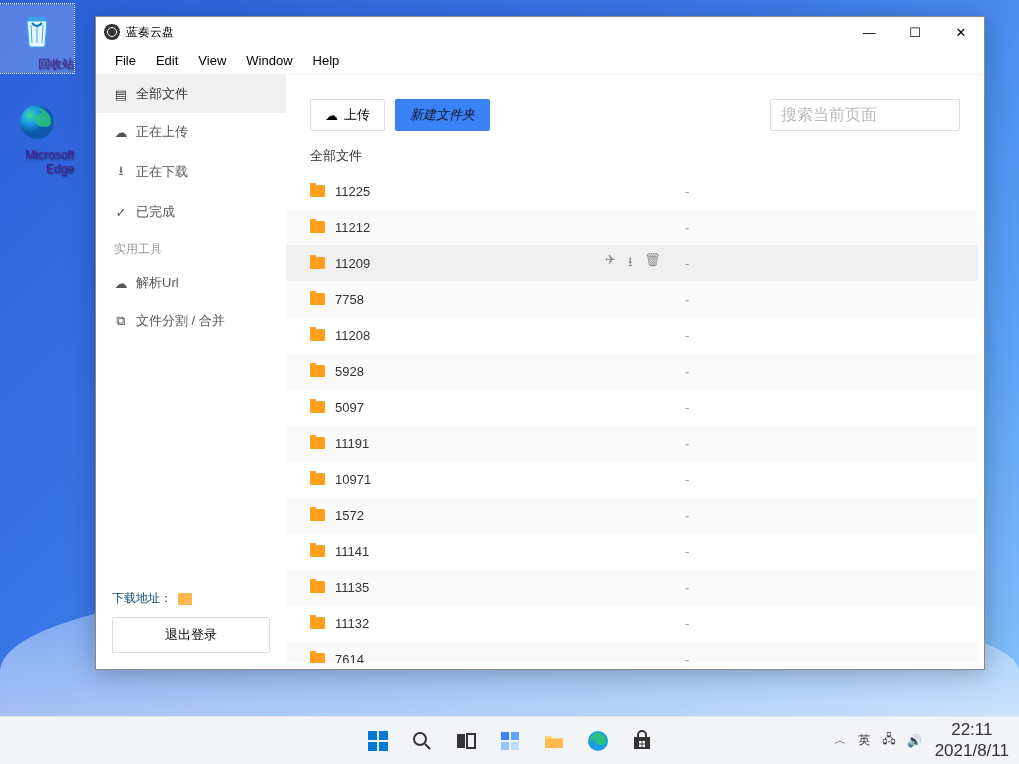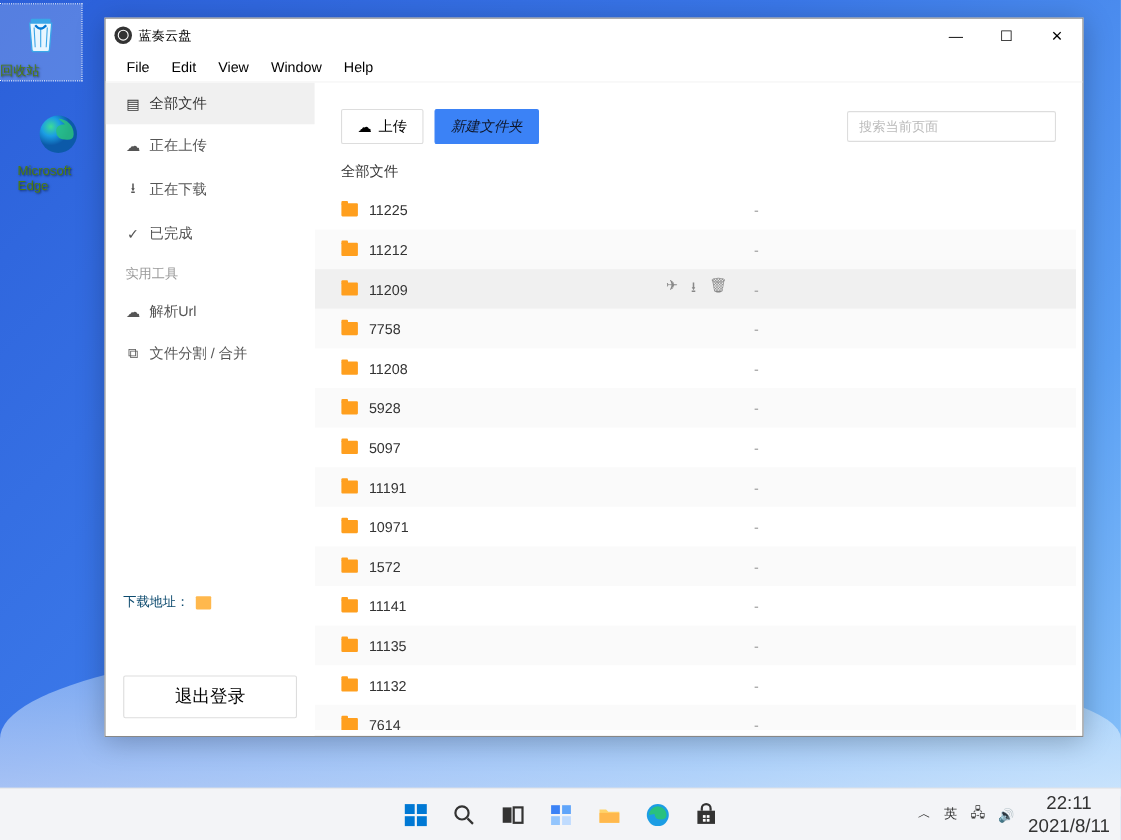--- a/index.html
+++ b/index.html
@@ -4,21 +4,21 @@
 <style>
 * { margin: 0; padding: 0; box-sizing: border-box; font-family: "Segoe UI", "Microsoft YaHei", sans-serif; }
 body {
   width: 1019px; height: 764px;
   background: linear-gradient(135deg, #2b5fd9 0%, #3a77e8 40%, #5ba0f4 75%, #8cc5fa 100%);
   position: relative; overflow: hidden;
 }
 .wave { position: absolute; bottom: 40px; left: 0; right: 0; height: 140px; background: linear-gradient(to bottom, rgba(200,230,255,0.6), rgba(255,255,255,0.8)); border-radius: 60% 100% 0 0 / 100% 100% 0 0; opacity: 0.7; }
 
 
-.desktop-icon { position: absolute; width: 74px; text-align: left; color: #4d7c0f; font-size: 12px; cursor: pointer; }
+.desktop-icon { position: absolute; width: 74px; text-align: right; color: #4c1d95; font-size: 12px; cursor: pointer; }
 .desktop-icon .icon-box { width: 44px; height: 44px; margin: 4px auto; display: flex; align-items: center; justify-content: center; }
 .desktop-icon.selected { background: rgba(255,255,255,0.2); outline: 1px dotted #fff; }
 .desktop-icon .label { text-shadow: 1px 1px 2px rgba(0,0,0,0.6); }
 .recycle-svg { width: 40px; height: 40px; }
 .edge-svg { width: 40px; height: 40px; }
 
 
 .window {
   position: absolute; left: 95px; top: 16px; width: 890px; height: 654px;
   background: #fff; border: 1px solid #888; box-shadow: 0 4px 24px rgba(0,0,0,0.25);
@@ -36,28 +36,28 @@
 
 .app-body { flex: 1; display: flex; overflow: hidden; }
 .sidebar { width: 190px; background: #fff; display: flex; flex-direction: column; font-size: 13px; }
 .side-section-label { padding: 10px 18px 6px; color: #999; font-size: 12px; }
 .side-item { padding: 10px 18px; display: flex; align-items: center; gap: 8px; cursor: pointer; color: #555; }
 .side-item.active { background: #f0f0f0; color: #333; }
 .side-item .si-icon { width: 14px; display: inline-flex; justify-content: center; font-size: 13px; }
 .sidebar-footer { margin-top: auto; padding: 12px 16px 16px; }
 .sidebar-footer .dl-row { display: flex; align-items: center; gap: 6px; font-size: 12px; color: #0c4a6e; margin-bottom: 10px; }
 .sidebar-footer .folder-mini { width: 14px; height: 12px; background: #ffb84d; border-radius: 1px; }
-.logout-btn { width: 100%; padding: 8px 0; border: 1px solid #ddd; background: #fff; cursor: pointer; font-size: 16px; border-radius: 2px; margin-top: 48px; }
+.logout-btn { width: 100%; padding: 8px 0; border: 1px solid #ddd; background: #fff; cursor: pointer; font-size: 13px; border-radius: 2px; }
 
 .main { flex: 1; display: flex; flex-direction: column; overflow: hidden; }
 .toolbar { padding: 24px 24px 16px 24px; display: flex; align-items: center; gap: 10px; }
 .btn { padding: 6px 14px; font-size: 13px; border: 1px solid #ddd; background: #fff; border-radius: 2px; cursor: pointer; display: inline-flex; align-items: center; gap: 6px; }
 .btn.primary { background: #3b82f6; color: #0f172a; border-color: #3b82f6; font-style: italic; }
 .search-box { margin-left: auto; }
-.search-box input { width: 190px; padding: 6px 10px; border: 1px solid #ddd; font-size: 12px; border-radius: 2px; }
+.search-box input { width: 190px; padding: 6px 10px; border: 1px solid #ddd; font-size: 16px; border-radius: 2px; }
 .search-box input::placeholder { color: #bbb; }
 
 .breadcrumb { padding: 0 24px 8px; font-size: 13px; color: #333; }
 
 .file-list-wrap { flex: 1; overflow-y: scroll; margin: 0 6px 6px 0; }
 .file-list-wrap::-webkit-scrollbar { width: 16px; }
 .file-list-wrap::-webkit-scrollbar-thumb { background: #c1c1c1; border: 4px solid #fff; border-radius: 8px; }
 .file-list-wrap::-webkit-scrollbar-track { background: #fff; }
 .file-list-wrap::-webkit-scrollbar-button { height: 16px; background: #fff; }
 .file-row { display: flex; align-items: center; padding: 7px 24px; font-size: 13px; color: #333; cursor: pointer; }
@@ -94,21 +94,21 @@
     <svg class="recycle-svg" viewBox="0 0 40 40">
         <path d="M10 11 h20 l-2 24 a2 2 0 0 1 -2 2 h-12 a2 2 0 0 1 -2 -2 z" fill="#e8f6ff" stroke="#3aa6e8" stroke-width="1.2"></path>
         <path d="M14 15 l1 18 M20 15 v18 M26 15 l-1 18" stroke="#3aa6e8" stroke-width="1" fill="none"></path>
         <rect x="11" y="7" width="18" height="4" rx="1" fill="#3aa6e8"></rect>
         <path d="M15 13 q5 6 10 0" stroke="#0078d4" stroke-width="2" fill="none"></path>
       </svg>
   </div>
   <div class="label">回收站</div>
 </div>
 
-<div class="desktop-icon" style="left:16px;top:96px">
+<div class="desktop-icon" style="left:0;top:96px">
   <div class="icon-box">
     <svg class="edge-svg" viewBox="0 0 40 40">
         <defs>
           <radialGradient id="eg" cx="30%" cy="30%">
             <stop offset="0%" stop-color="#3ddc97"></stop>
             <stop offset="50%" stop-color="#1b9de4"></stop>
             <stop offset="100%" stop-color="#0c5aa9"></stop>
           </radialGradient>
         </defs>
         <circle cx="20" cy="20" r="17" fill="url(#eg)"></circle>

